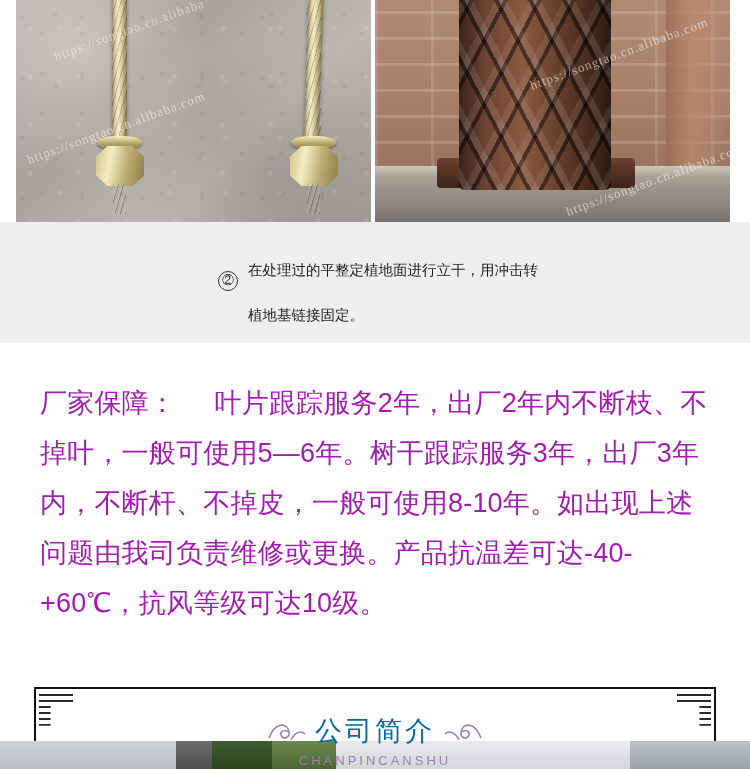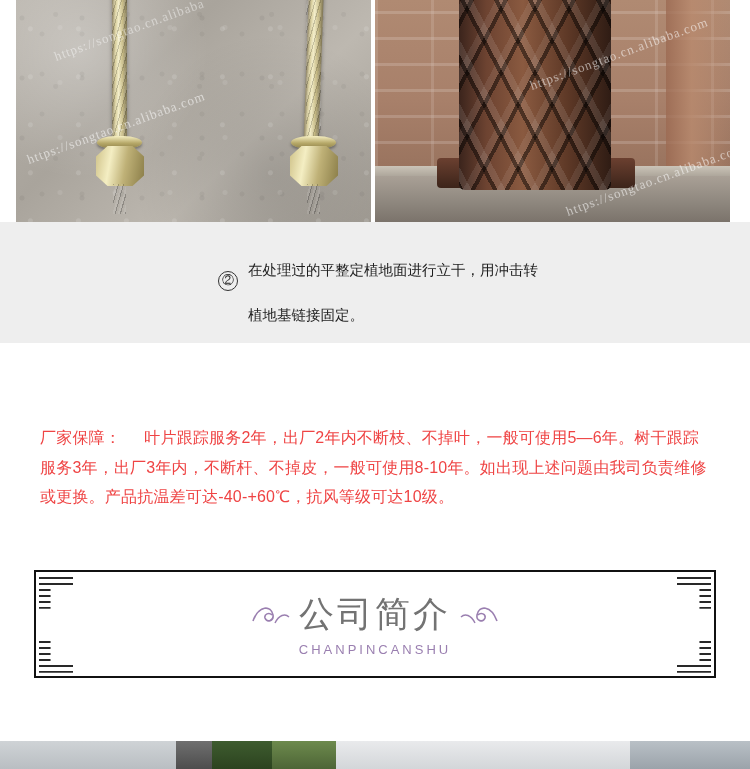--- a/index.html
+++ b/index.html
@@ -223,25 +223,24 @@
     font-size: 14.5px;
     line-height: 1.55;
     color: #1d1d1d;
     font-family: "Liberation Sans", sans-serif;
   }
   .caption-text div { white-space: nowrap; margin-top: 23px; }
 
   
   .guarantee {
     padding: 36px 40px 10px 40px;
-    font-size: 16px;
+    font-size: 27px;
     line-height: 1.85;
-    color: #ef4444;
+    color: #a21caf;
     letter-spacing: 0.2px;
-    margin-top: 44px;
   }
   .guarantee .lead {
     font-weight: normal;
   }
 
   
   .section-frame-wrap {
     padding: 48px 34px 0 34px;
   }
   .section-frame {
@@ -271,22 +270,22 @@
     position: relative;
     z-index: 2;
   }
   .title-row {
     display: flex;
     align-items: center;
     justify-content: center;
     gap: 8px;
   }
   .cn-title {
-    font-size: 35px;
-    color: #737373;
+    font-size: 27px;
+    color: #0369a1;
     letter-spacing: 3px;
     font-family: Liberation Mono, monospace;
   }
   .en-title {
     font-size: 13px;
     color: #9a7fb0;
     letter-spacing: 3px;
     margin-top: 4px;
     font-family: "Liberation Sans", sans-serif;
     text-align: center;

